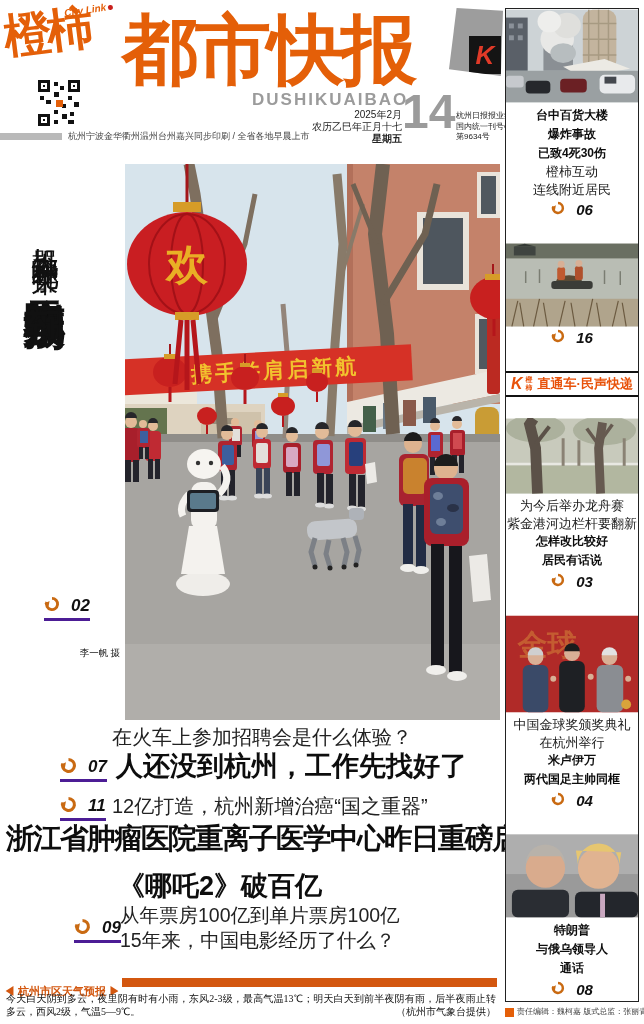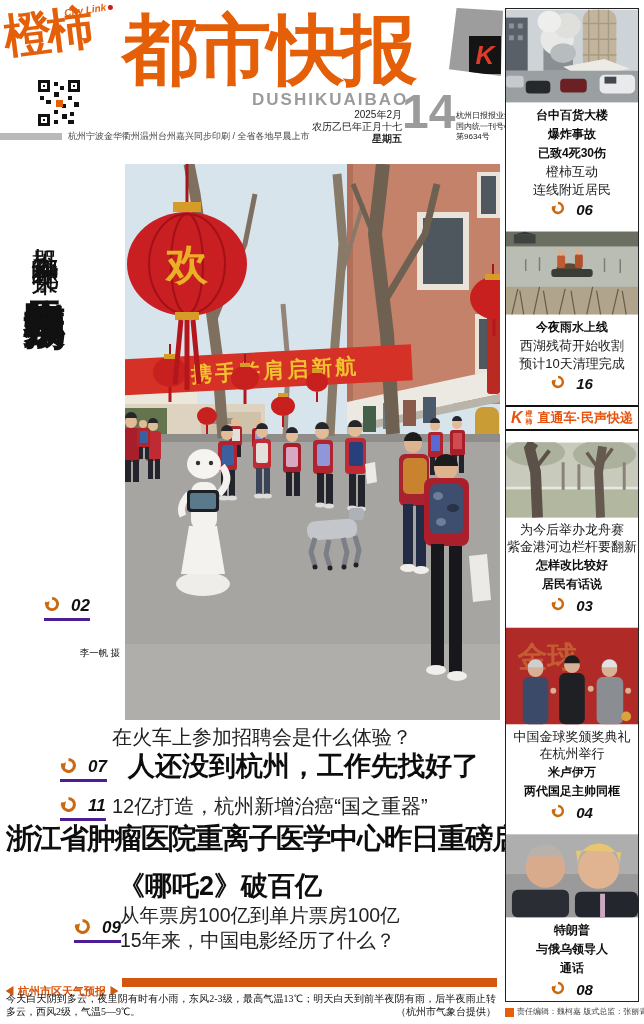--- a/index.html
+++ b/index.html
@@ -427,21 +427,21 @@
 
   <section>
     <div class="abs b-kicker" style="left:112px; top:724px;">在火车上参加招聘会是什么体验？</div>
     <span class="abs ref u brief-ref" style="left:60px; top:757px;">
       <svg class="ref-icon" width="17" height="17" viewBox="0 0 20 20">
           <path d="M10 3a7 7 0 1 1-6.6 4.6" fill="none" stroke="#c96a12" stroke-width="3.6"></path>
           <path d="M0.5 9.5 L7 6.2 L5.6 13.4 Z" fill="#c96a12"></path>
         </svg>
         <span class="num">07</span>
     </span>
-    <div class="abs b-head" style="left:128px; top:748px; font-size:27px;">人还没到杭州，工作先找好了</div>
+    <div class="abs b-head" style="left:116px; top:748px; font-size:27px;">人还没到杭州，工作先找好了</div>
 
     <span class="abs ref u brief-ref" style="left:60px; top:796px;">
       <svg class="ref-icon" width="17" height="17" viewBox="0 0 20 20">
           <path d="M10 3a7 7 0 1 1-6.6 4.6" fill="none" stroke="#c96a12" stroke-width="3.6"></path>
           <path d="M0.5 9.5 L7 6.2 L5.6 13.4 Z" fill="#c96a12"></path>
         </svg>
         <span class="num">11</span>
     </span>
     <div class="abs b-kicker" style="left:112px; top:793px;">12亿打造，杭州新增治癌“国之重器”</div>
     <div class="abs b-head" style="left:6px; top:820px; font-size:28.5px; letter-spacing:-1.5px;">浙江省肿瘤医院重离子医学中心昨日重磅启用</div>
@@ -539,25 +539,20 @@
                 <line x1="42" y1="84" x2="38" y2="60"></line>
                 <line x1="54" y1="84" x2="60" y2="58"></line>
                 <line x1="70" y1="84" x2="66" y2="60"></line>
                 <line x1="82" y1="84" x2="88" y2="56"></line>
                 <line x1="96" y1="84" x2="92" y2="60"></line>
                 <line x1="108" y1="84" x2="114" y2="58"></line>
                 <line x1="122" y1="84" x2="118" y2="60"></line>
             </g>
           </svg>
         </div>
-        <div class="sb-lines">
-          <span class="bold">今夜雨水上线</span>
-          <span class="reg">西湖残荷开始收割</span>
-          <span class="reg">预计10天清理完成</span>
-        </div>
         <span class="ref sb-ref">
           <svg class="ref-icon" width="14" height="14" viewBox="0 0 20 20">
               <path d="M10 3a7 7 0 1 1-6.6 4.6" fill="none" stroke="#c96a12" stroke-width="3.6"></path>
               <path d="M0.5 9.5 L7 6.2 L5.6 13.4 Z" fill="#c96a12"></path>
             </svg>
             <span class="num">16</span>
         </span>
       </div>
 
       <div class="sb-banner">

